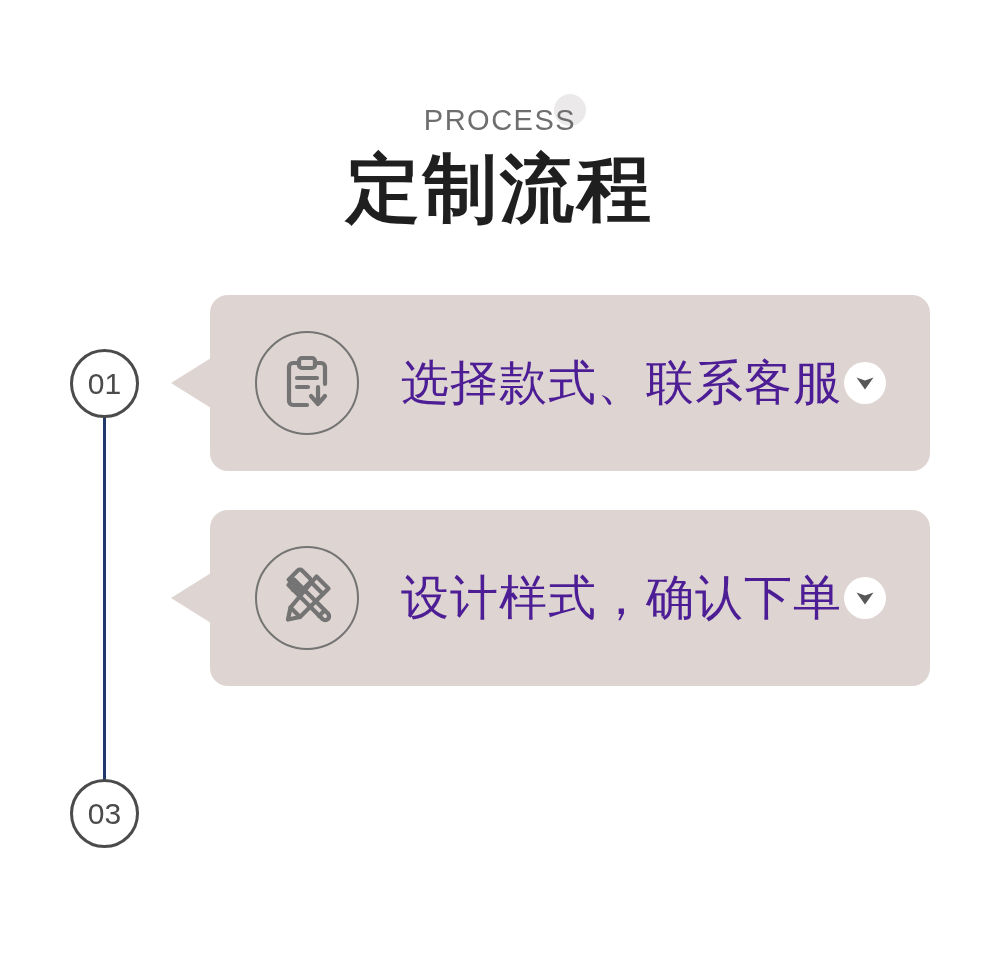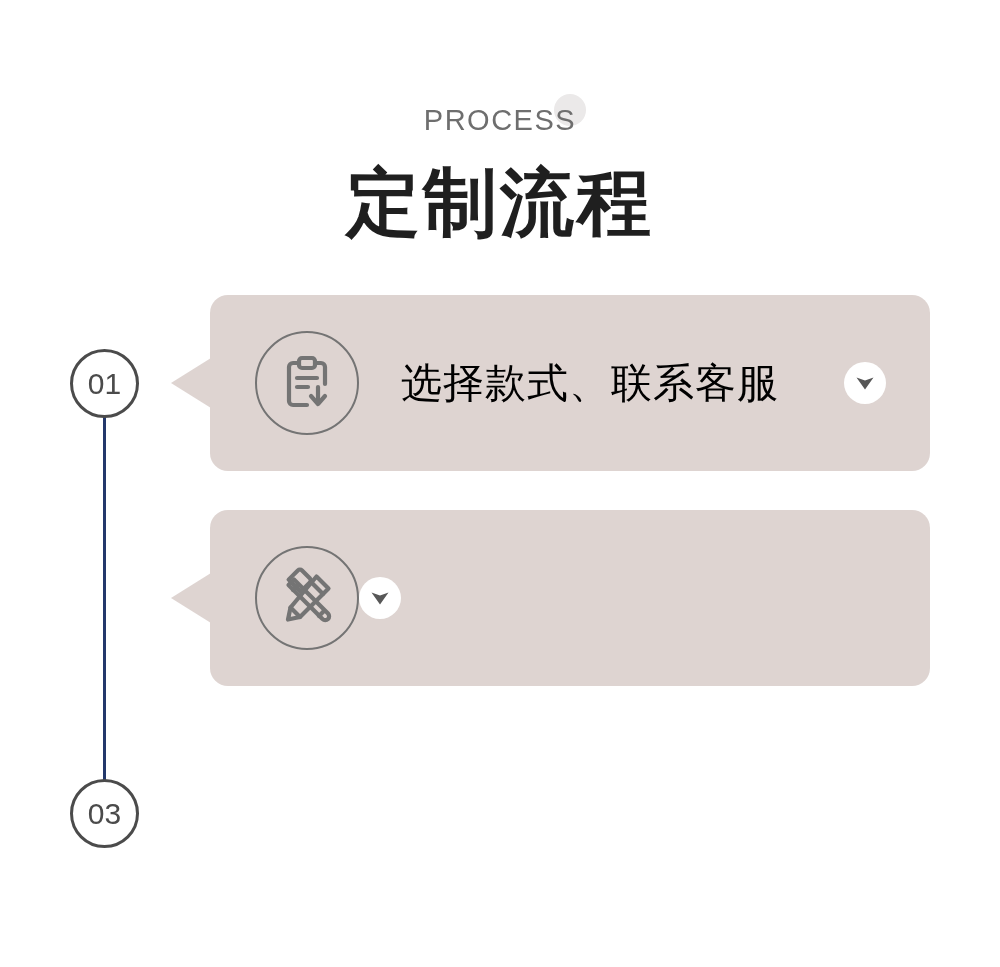--- a/index.html
+++ b/index.html
@@ -49,21 +49,21 @@
   .eyebrow {
     position: relative;
     z-index: 1;
     font-size: 29px;
     letter-spacing: 1.5px;
     color: #6e6e6e;
     font-weight: 400;
   }
 
   .headline {
-    margin-top: 20px;
+    margin-top: 6px;
     font-size: 74px;
     font-weight: 700;
     color: #1f1f1f;
     letter-spacing: 3px;
     line-height: 1.15;
   }
 
   
   .steps {
     position: absolute;
@@ -147,22 +147,22 @@
     display: flex;
     align-items: center;
     justify-content: center;
     flex: 0 0 auto;
   }
 
   .icon-circle svg { display: block; }
 
   .step-label {
     margin-left: 42px;
-    font-size: 41px;
-    color: #000000;
+    font-size: 48px;
+    color: #4c1d95;
     letter-spacing: 1px;
     flex: 1 1 auto;
     white-space: nowrap;
   }
 
   .chevron {
     margin-right: 44px;
     width: 42px;
     height: 42px;
     border-radius: 50%;
@@ -239,20 +239,21 @@
             <g>
               <path d="M22.5 10.5 L10.5 22.5 L39 51 L51 53.5 L48.5 41.5 Z" opacity="0"></path>
             </g>
             <path d="M22.5 10.5 L10.5 22.5 L51 53.5 L53.5 41.5 Z" opacity="0"></path>
             <path d="M13.5 19 L19 13.5 L53 47.5 A4 4 0 0 1 53 53 A4 4 0 0 1 47.5 53 Z"></path>
             <path d="M18 24 L22.5 19.5"></path>
             <path d="M44 50 L48.5 45.5"></path>
           </svg>
         </span>
 
+        <span class="step-label">设计样式，确认下单</span>
 
         <span class="chevron">
           <svg width="22" height="22" viewBox="0 0 22 22" fill="#575757">
             <path d="M2.5 5.5 L11 8.5 L19.5 5.5 L11 17.5 Z"></path>
           </svg>
         </span>
       </div>
     </div>
 
     <div class="step-row">

